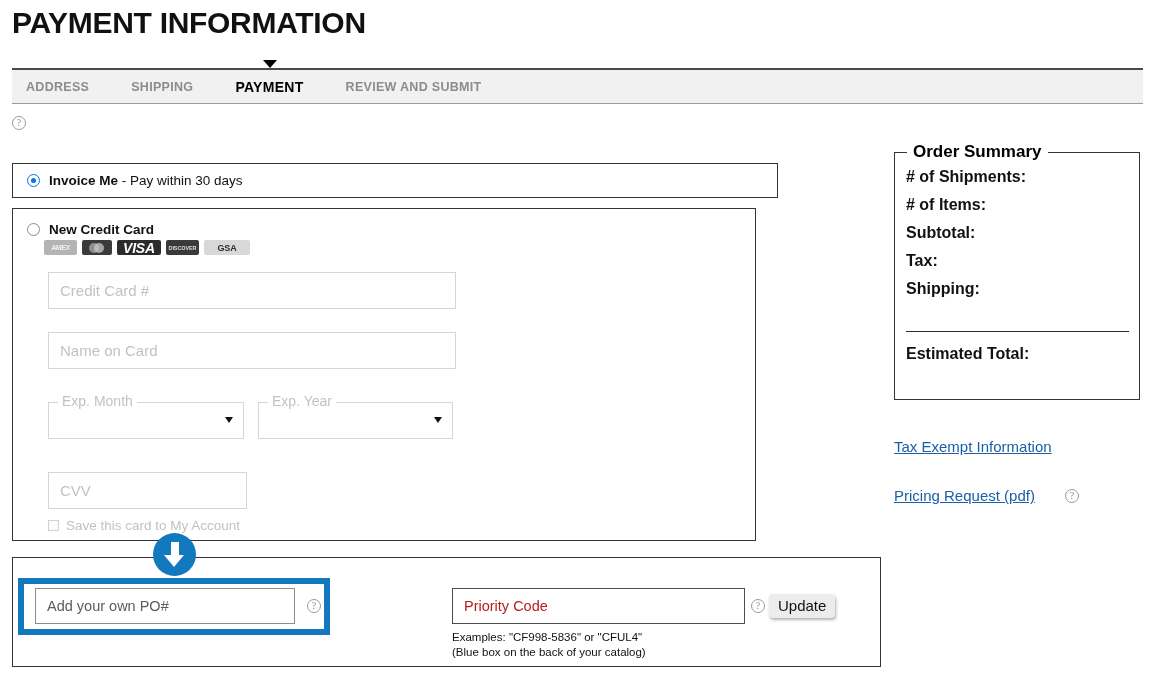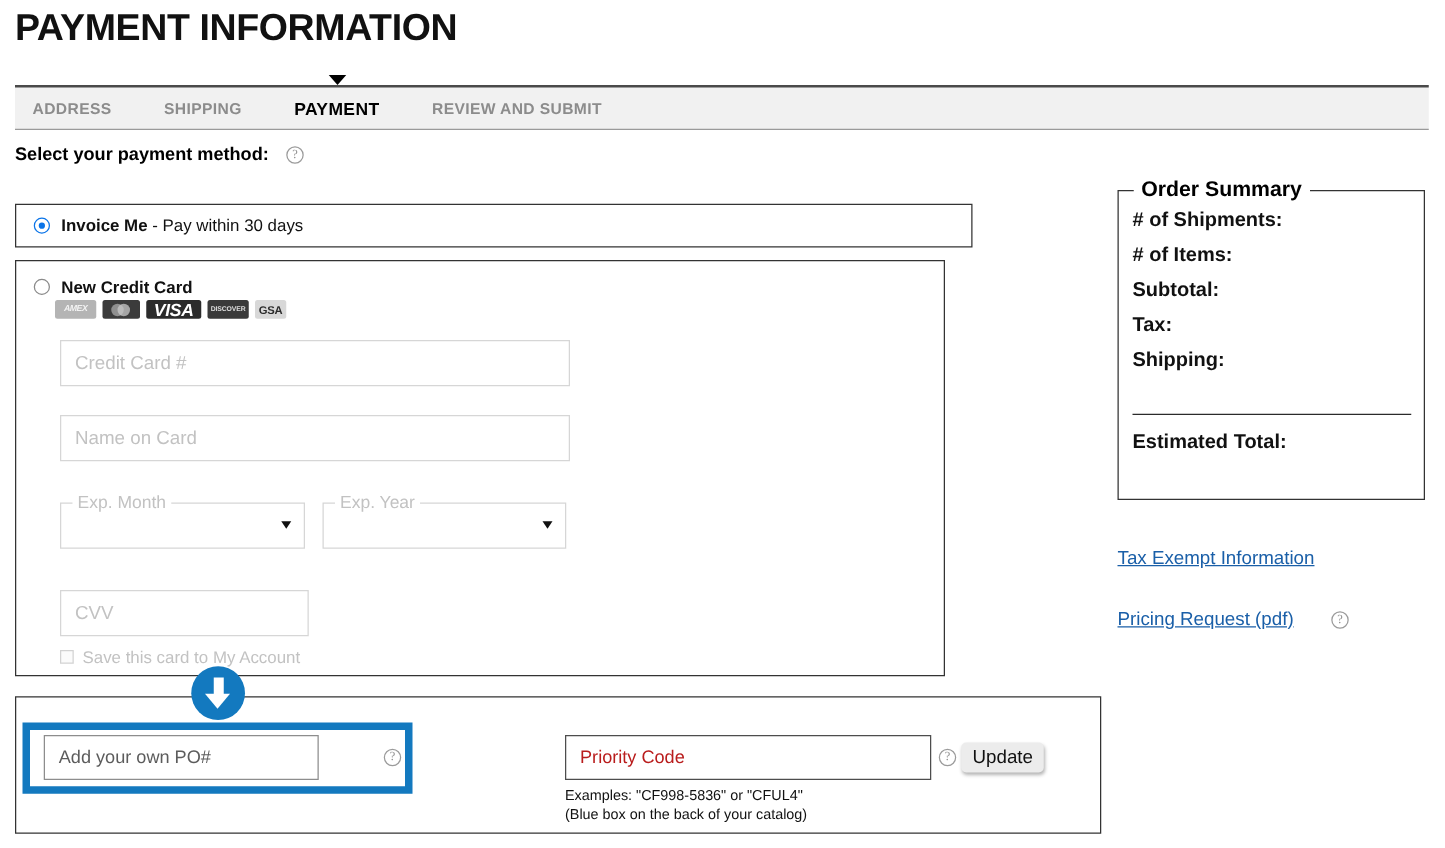--- a/index.html
+++ b/index.html
@@ -104,21 +104,21 @@
   .logo-mc::before, .logo-mc::after {
     content: ""; position: absolute; top: 2.5px;
     width: 10px; height: 10px; border-radius: 50%;
   }
   .logo-mc::before { left: 7px; background: #8f8f8f; }
   .logo-mc::after  { left: 12px; background: #c9c9c9; opacity: .75; }
   .logo-visa { width: 44px; background: #2b2b2b; color: #fff;
                font-style: italic; font-size: 14px; }
   .logo-discover { width: 33px; background: #3a3a3a; color: #dcdcdc;
                    font-size: 5.5px; letter-spacing: -0.1px; }
-  .logo-gsa { width: 25px; background: #d8d8d8; color: #2b2b2b; font-size: 9px; }
+  .logo-gsa { width: 46px; background: #d8d8d8; color: #2b2b2b; font-size: 9px; }
 
   
   .field {
     position: absolute; border: 1px solid #d6d6d6; background: #fff;
     display: flex; align-items: center; padding: 0 11px;
     font-size: 15px; color: #c2c2c2;
   }
   #f-ccnum { left: 48px; top: 272px; width: 408px; height: 37px; }
   #f-name  { left: 48px; top: 332px; width: 408px; height: 37px; }
   #f-cvv   { left: 48px; top: 472px; width: 199px; height: 37px; }
@@ -155,21 +155,21 @@
   #save-card-label { font-size: 13.5px; color: #c2c2c2; white-space: nowrap; }
 
   
   #po-highlight {
     position: absolute; left: 18px; top: 578px;
     width: 312px; height: 57px;
     border: 6px solid #1379bf; background: transparent;
   }
   #f-po {
     position: absolute; left: 35px; top: 588px;
-    width: 220px; height: 36px;
+    width: 260px; height: 36px;
     border: 1px solid #8d8d8d; background: #fff;
     display: flex; align-items: center; padding: 0 11px;
     font-size: 14.5px; color: #5c5c5c;
   }
   #po-help { position: absolute; left: 307px; top: 599px; }
 
   
   #arrow-annot {
     position: absolute; left: 153px; top: 533px;
     width: 43px; height: 43px; border-radius: 50%;
@@ -247,21 +247,20 @@
 <div id="tabbar">
   <div class="tabs">
     <div class="tab">ADDRESS</div>
     <div class="tab">SHIPPING</div>
     <div class="tab active">PAYMENT</div>
     <div class="tab">REVIEW AND SUBMIT</div>
   </div>
 </div>
 
 <div id="select-method-row">
-  <div id="select-method-label">Select your payment method:</div>
   <div class="help-icon">?</div>
 </div>
 
 <div class="panel" id="panel-invoice">
   <div class="radio-row" id="invoice-row">
     <div class="radio checked"></div>
     <div class="radio-label"><b>Invoice Me</b> <span>- Pay within 30 days</span></div>
   </div>
 </div>
 

